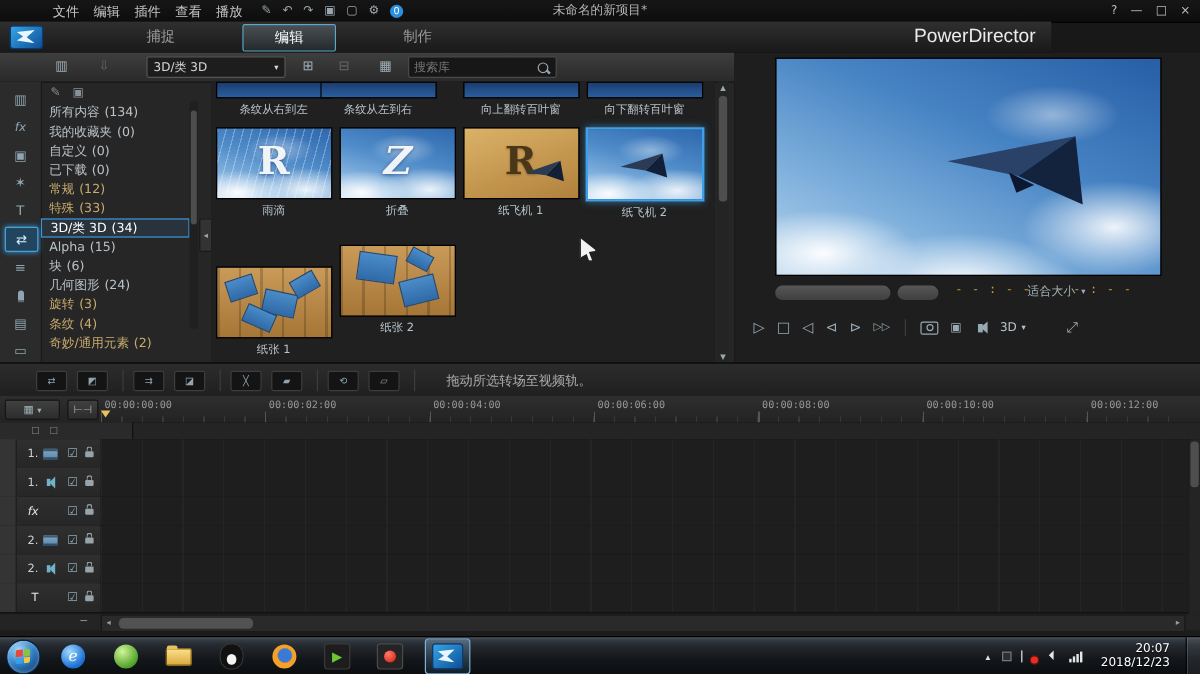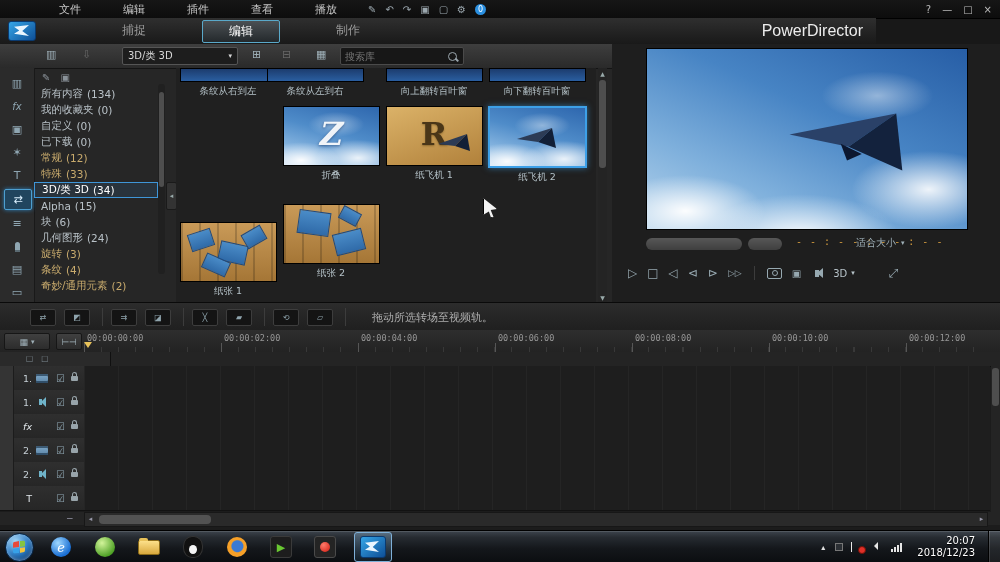--- a/index.html
+++ b/index.html
@@ -4,21 +4,21 @@
 <style>
   html,body{margin:0;padding:0;background:#000;}
   .screen{position:relative;width:1000px;height:562px;overflow:hidden;
     font-family:"DejaVu Sans",sans-serif;color:#ccc;background:#181818;
     -webkit-font-smoothing:antialiased;}
   .abs{position:absolute;}
 
   
   .titlebar{left:0;top:0;width:1000px;height:18px;background:linear-gradient(#161616,#0d0d0d);
     border-bottom:1px solid #000;display:flex;align-items:center;font-size:11px;color:#c6c6c6;}
-  .menu-item{margin:0 21px;cursor:default;}
+  .menu-item{margin:0 6px;cursor:default;}
   .tb-iconrow{display:flex;gap:9px;margin-left:10px;color:#9aa6ad;font-size:10px;align-items:center;}
   .badge{width:11px;height:11px;border-radius:50%;background:#2a8fe0;color:#fff;font-size:8px;
     display:flex;align-items:center;justify-content:center;}
   .tb-title{position:absolute;left:0;right:0;text-align:center;font-size:10.5px;color:#b5b5b5;pointer-events:none;}
   .winbtns{margin-left:auto;display:flex;gap:11px;padding-right:8px;font-size:10px;color:#bbb;z-index:2;}
 
   
   .tabbar{left:0;top:18px;width:876px;height:26px;background:linear-gradient(#2f2f2f,#191919);
     border-bottom:1px solid #000;display:flex;align-items:center;}
   .app-logo{width:26px;height:18px;margin-left:8px;border-radius:3px;
@@ -218,20 +218,21 @@
     <span class="menu-item">播放</span>
     <span class="tb-iconrow">
       <span>✎</span>
       <span>↶</span>
       <span>↷</span>
       <span>▣</span>
       <span>▢</span>
       <span>⚙</span>
       <span class="badge">0</span>
     </span>
+    <span class="tb-title">未命名的新项目*</span>
     <span class="winbtns">
       <span>?</span>
       <span>—</span>
       <span>□</span>
       <span>×</span>
     </span>
   </div>
 
   <div class="abs tabbar">
     <span class="app-logo">
@@ -355,20 +356,27 @@
         </div>
       <div class="cell" style="left:208px;top:0">
           <div class="img sliver navy"></div>
           <div class="lbl">向上翻转百叶窗</div>
         </div>
       <div class="cell" style="left:311px;top:0">
           <div class="img sliver navy"></div>
           <div class="lbl">向下翻转百叶窗</div>
         </div>
 
+      <div class="cell" style="left:2px;top:38px">
+        <div class="img sky">
+            <span class="big-letter">R</span>
+            <span class="rain"></span>
+          </div>
+        <div class="lbl">雨滴</div>
+      </div>
       <div class="cell" style="left:105px;top:38px">
         <div class="img sky">
             <span class="big-letter" style="transform:skewX(-12deg)">Z</span>
           </div>
         <div class="lbl">折叠</div>
       </div>
       <div class="cell" style="left:208px;top:38px">
         <div class="img tan">
             <span class="big-letter dark-letter">R</span>
           <svg class="mini-plane" style="left:50px;top:26px" width="36" height="22" viewBox="0 0 36 22">

